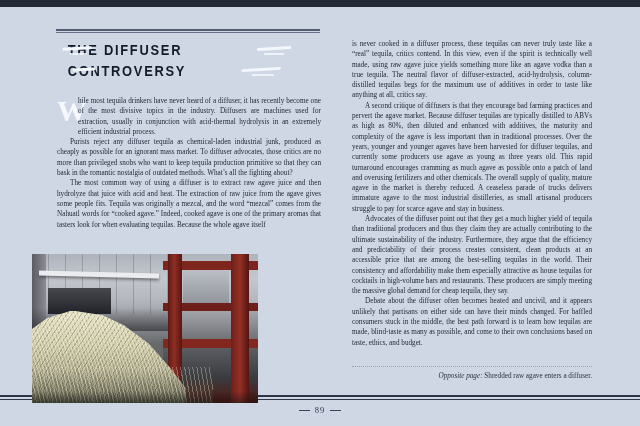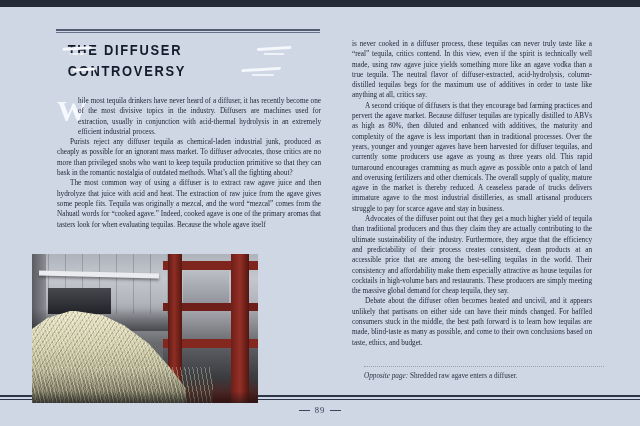--- a/index.html
+++ b/index.html
@@ -70,23 +70,23 @@
   .ph-pile-front { left:0; top:76%; width:80%; height:24%;
     background:
       repeating-linear-gradient(80deg, rgba(255,255,245,.30) 0 1px, rgba(0,0,0,0) 1px 4px),
       linear-gradient(180deg, rgba(120,117,90,.0), rgba(74,72,54,.55)); }
   .ph-bottom-shade { left:0; bottom:0; width:100%; height:8%;
     background:linear-gradient(180deg, rgba(18,18,20,0), rgba(18,18,20,.55)); }
 
   
   .right-body { position:absolute; top:39px; left:352px; width:240px;
     font-size:7.2px; line-height:10.3px; text-align:justify; color:#222a3a; }
-  .caption { position:absolute; top:366px; left:364px; width:240px;
+  .caption { position:absolute; top:366px; left:352px; width:240px;
     border-top:1px dotted #97a1b5; padding-top:5px;
-    font-size:7.2px; line-height:9px; color:#2a3244; text-align:left; }
+    font-size:7.2px; line-height:9px; color:#2a3244; text-align:right; }
   .caption .lead { font-style:italic; }
 
   
   .bottom-rule { position:absolute; top:395px; left:0; width:640px; height:5px;
     border-top:2px solid #2d3648; border-bottom:1px solid #2d3648; }
   .folio { position:absolute; top:404px; left:0; width:640px; height:12px;
     display:flex; align-items:center; justify-content:center; gap:5px; }
   .folio-dash { width:11px; height:1px; background:#3a465c; }
   .folio-num { font-size:8.5px; letter-spacing:1px; color:#2c3850; }
 </style>

